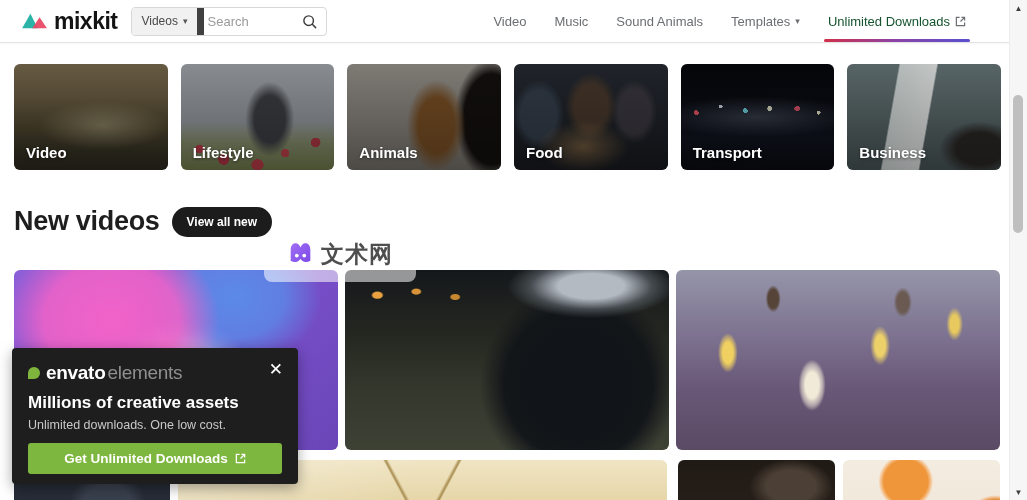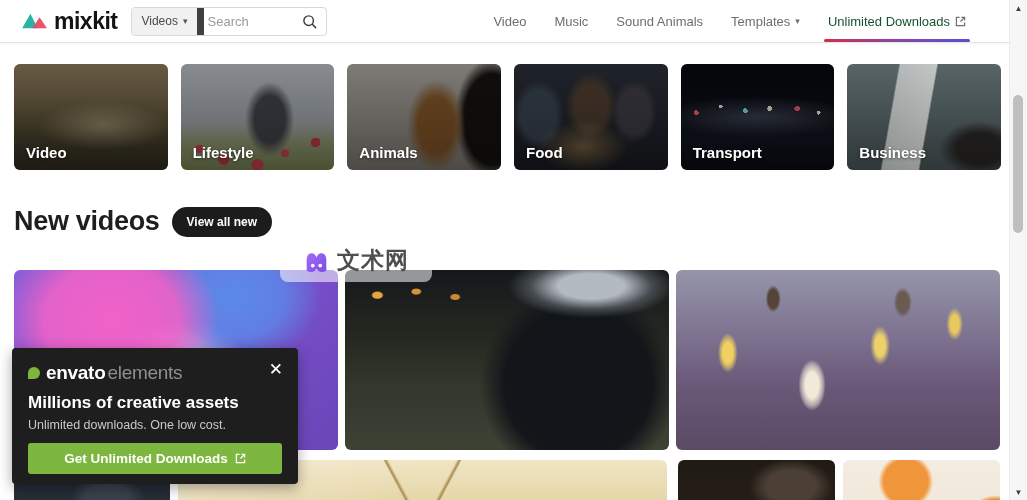--- a/index.html
+++ b/index.html
@@ -83,22 +83,22 @@
     radial-gradient(56px 38px at 86% 80%,#2c2927 42%,transparent 72%),
     linear-gradient(180deg,#6b7b7d 0%,#5d6c6e 50%,#4c5a5c 100%);}
 
   
   .section-head{position:absolute;left:14px;top:206px;display:flex;align-items:center;gap:12px;justify-content:flex-end;}
   .section-title{font-size:27px;font-weight:bold;color:#1e1e1e;letter-spacing:-.3px;}
   .viewall-btn{background:#1c1c1c;color:#fff;font-size:12px;font-weight:bold;border:0;
                border-radius:16px;padding:8px 15px;cursor:pointer;font-family:"Liberation Sans",sans-serif;}
 
   
-  .watermark{position:absolute;left:280px;top:239px;width:152px;height:43px;z-index:20;
-             background:rgba(255,255,255,.55);border-radius:8px;display:flex;align-items:center;
+  .watermark{position:absolute;left:264px;top:239px;width:152px;height:43px;z-index:20;
+             background:rgba(255,255,255,.55);border-radius:8px;display:flex;
              justify-content:center;gap:7px;}
   .watermark svg{width:27px;height:24px;}
   .watermark-text{font-size:23px;font-weight:bold;color:#4e4e4e;letter-spacing:1px;}
 
   
   .vthumb{position:absolute;border-radius:6px;overflow:hidden;cursor:pointer;}
   .v1{left:14px;top:270px;width:324px;height:180px;background:
       radial-gradient(150px 125px at 30% 28%,#f263c8 0%,rgba(242,99,200,.85) 45%,transparent 72%),
       radial-gradient(125px 100px at 68% 15%,#5b8ae8 0%,rgba(91,138,232,.8) 40%,transparent 70%),
       radial-gradient(90px 66px at 52% 52%,#eae8f4 0%,rgba(234,232,244,.55) 40%,transparent 70%),

